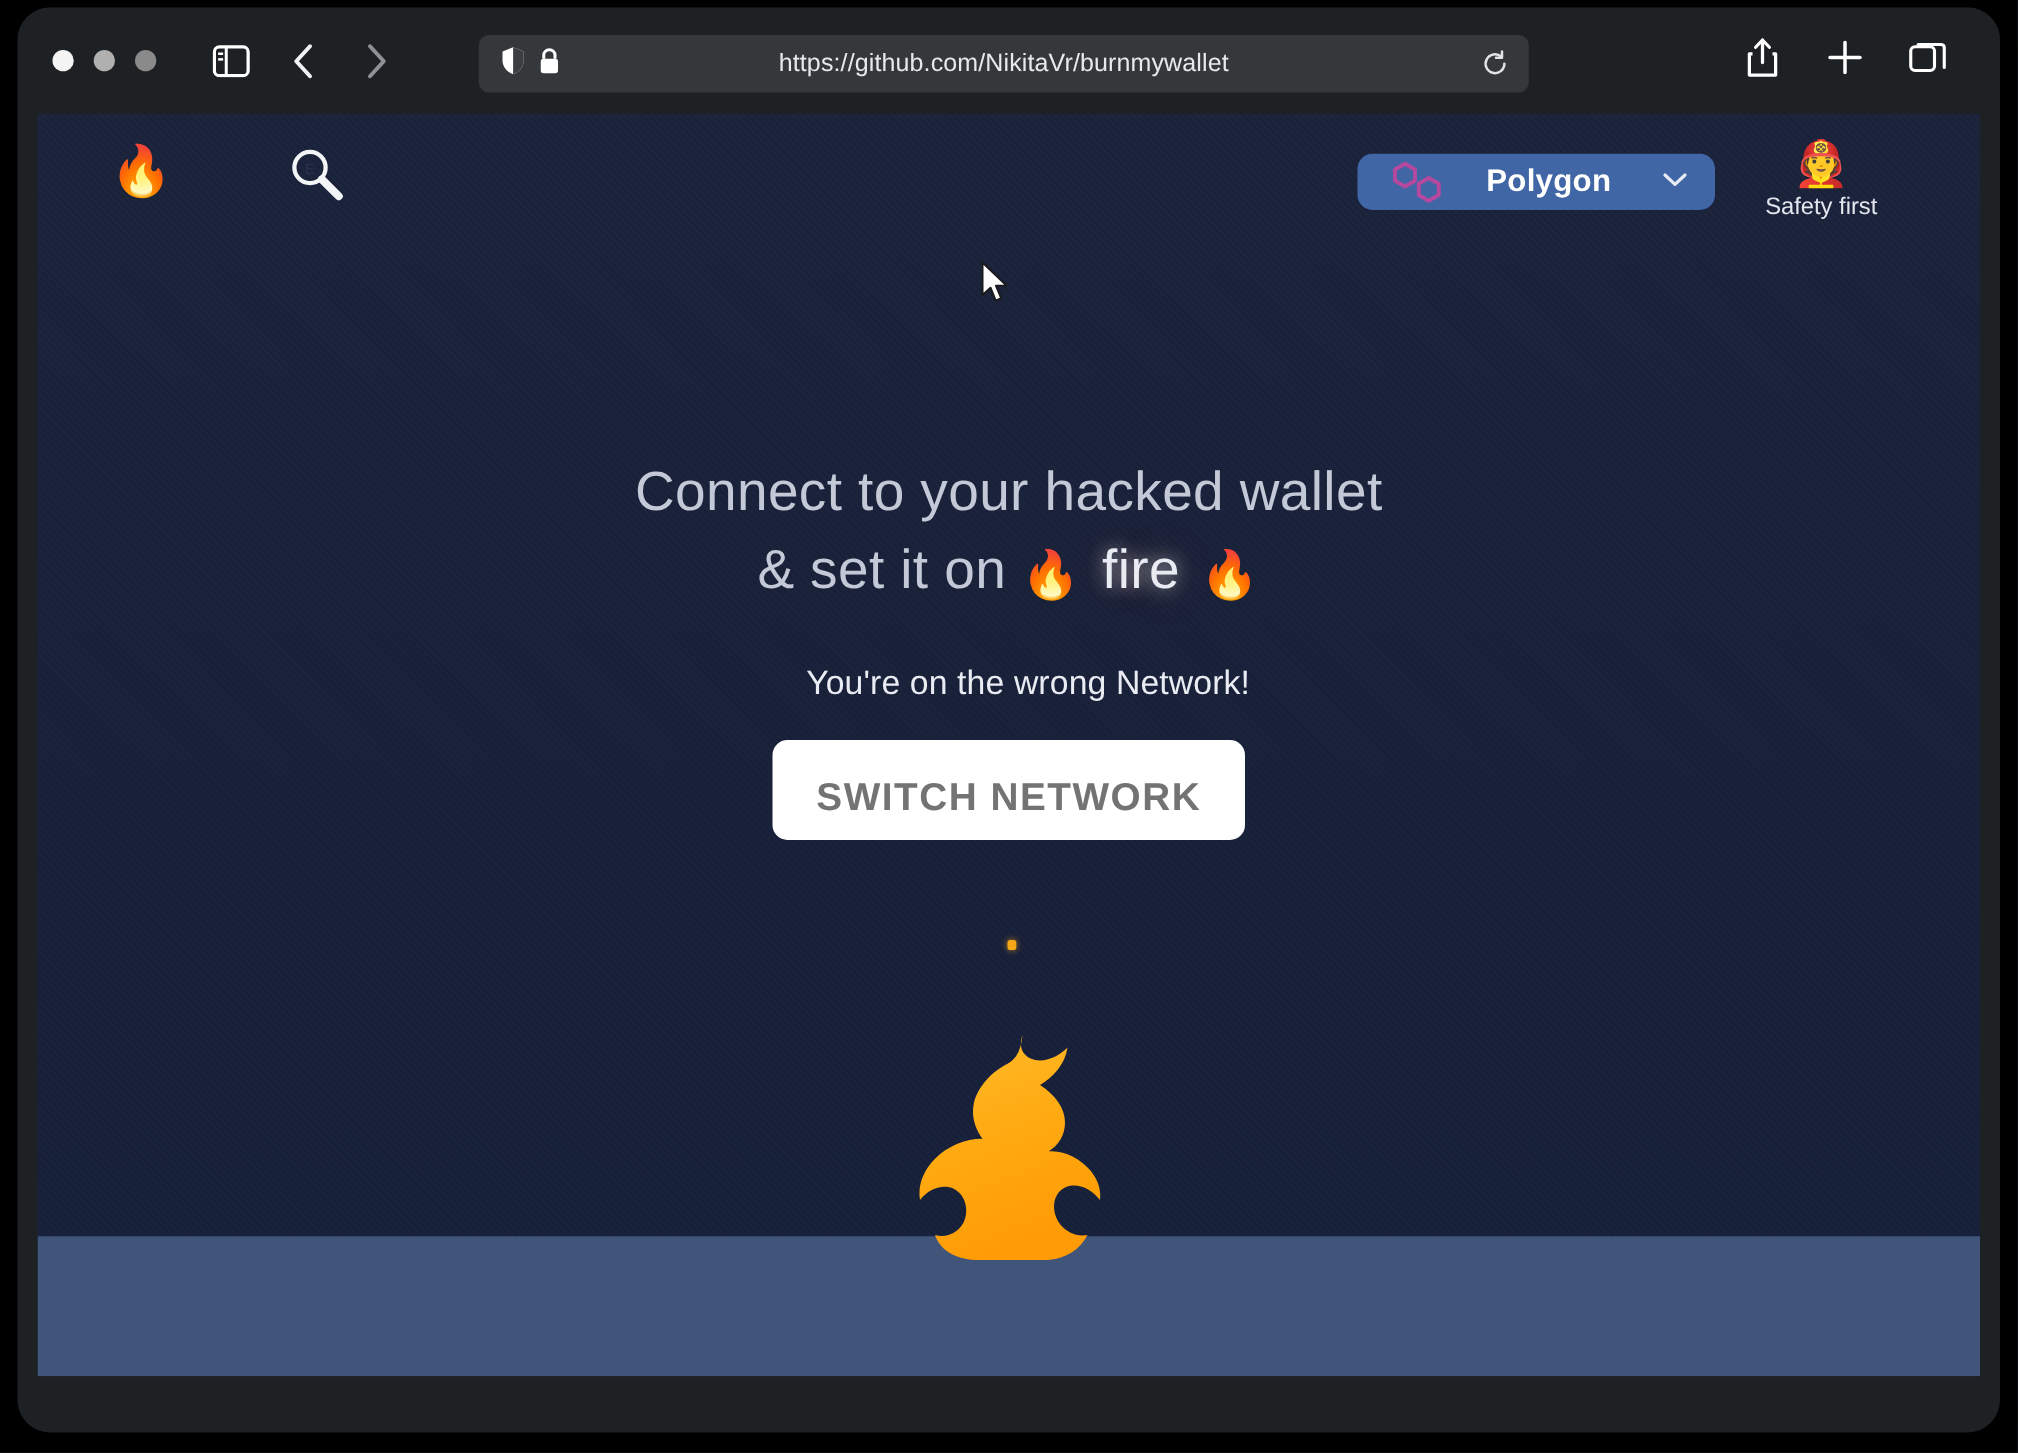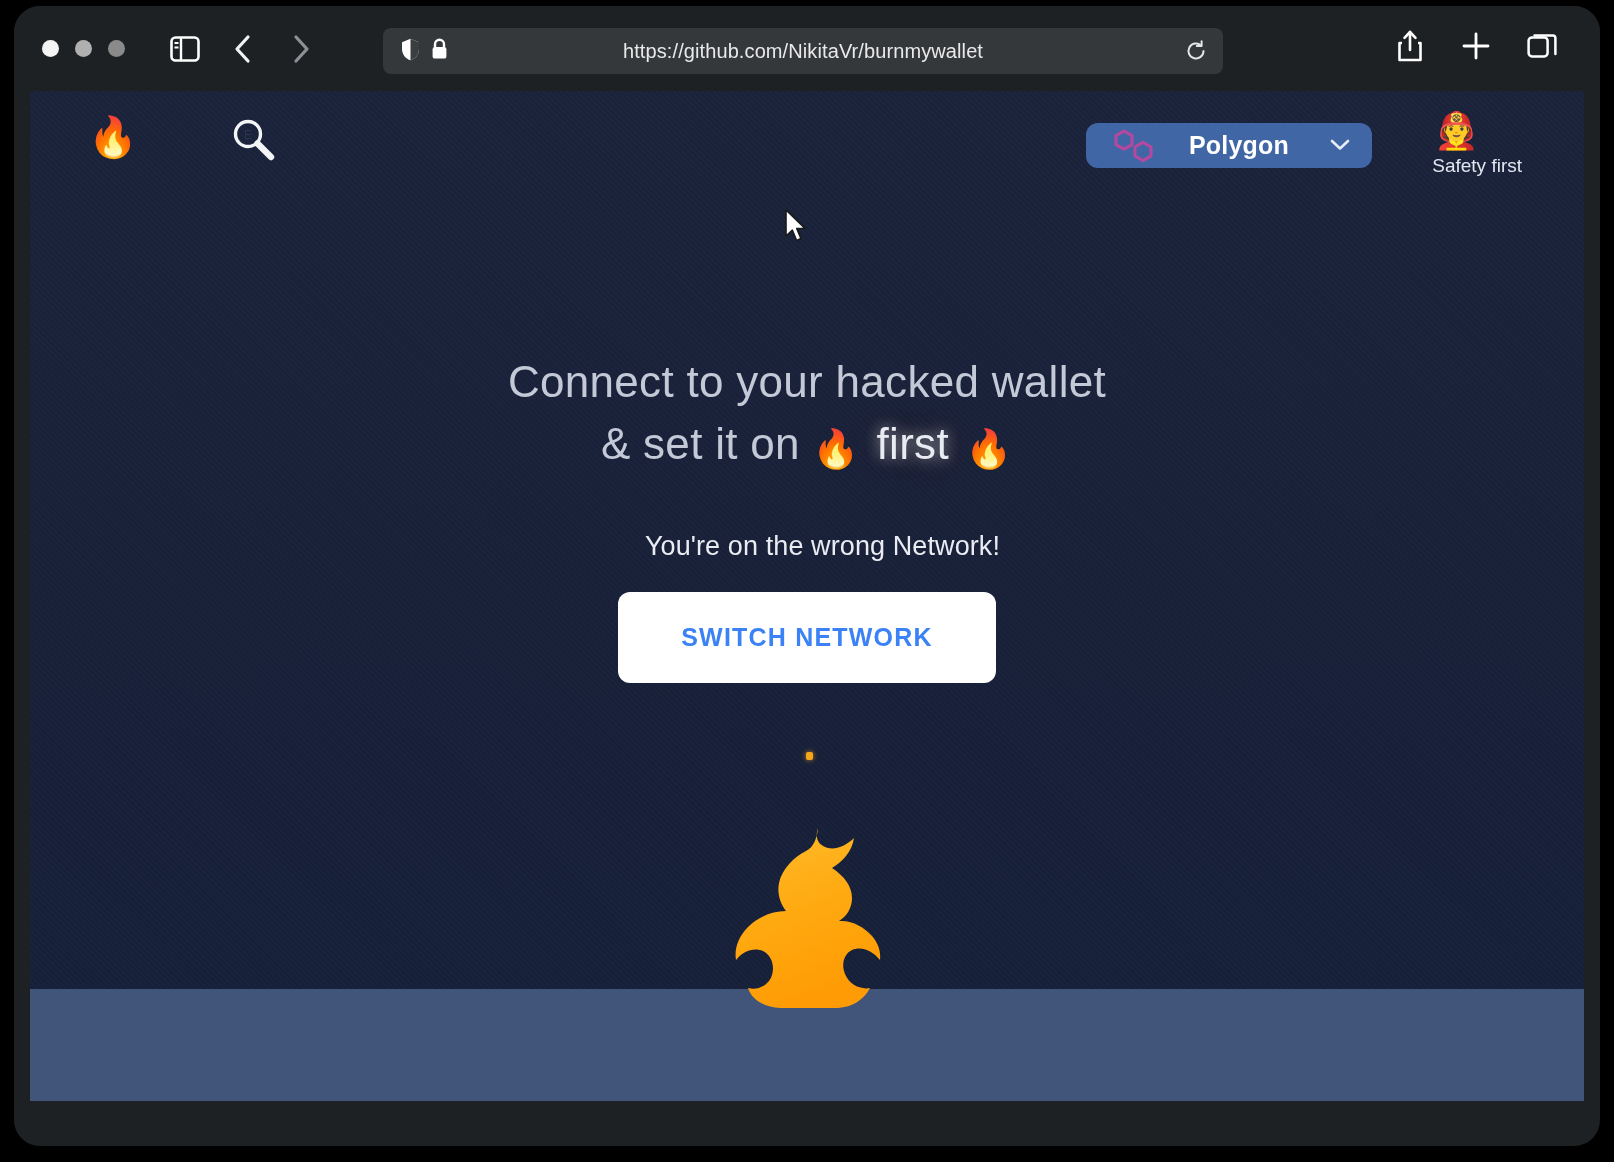--- a/index.html
+++ b/index.html
@@ -160,28 +160,27 @@
     right: 62px;
     top: 20px;
     width: 130px;
     text-align: center;
   }
   .safety-emoji { font-size: 36px; line-height: 1.1; }
   .safety-label {
     color: #e2e6ee;
     font-size: 19px;
     margin-top: 4px;
-    text-align: right;
   }
 
   
   .hero {
     position: absolute;
     left: 0;
-    top: 260px;
+    top: 272px;
     width: 100%;
     text-align: center;
   }
   .hero-line {
     color: #c3c9d6;
     font-size: 44px;
     font-weight: 300;
     letter-spacing: 0.3px;
     line-height: 1.42;
     white-space: nowrap;
@@ -207,28 +206,28 @@
   .net-warning {
     color: #e9ecf2;
     font-size: 27px;
     letter-spacing: 0.1px;
     margin-left: 31px;
   }
   .switch-btn {
     display: inline-block;
     margin-top: 30px;
     width: 378px;
-    height: 91px;
+    height: 80px;
     line-height: 91px;
     background: #ffffff;
     border: none;
     border-radius: 12px;
-    color: #3b82f6;
+    color: #737373;
     font-family: "Liberation Sans", sans-serif;
-    font-size: 25px;
+    font-size: 31px;
     font-weight: bold;
     letter-spacing: 1.2px;
     cursor: pointer;
   }
 
   
   .ember {
     position: absolute;
     left: 776px;
     top: 661px;
@@ -383,21 +382,21 @@
         <div class="safety-emoji">🧑‍🚒</div>
         <div class="safety-label">Safety first</div>
       </div>
     </div>
 
     <div class="hero">
       <div class="hero-line">Connect to your hacked wallet</div>
       <div class="hero-line">
         <span>&amp; set it on</span>
         <span class="em">🔥</span>
-        <span class="fire-word">first</span>
+        <span class="fire-word">fire</span>
         <span class="em">🔥</span>
       </div>
     </div>
 
     <div class="net-block">
       <div class="net-warning">You're on the wrong Network!</div>
       <button class="switch-btn">SWITCH NETWORK</button>
     </div>
 
     <div class="ember"></div>

